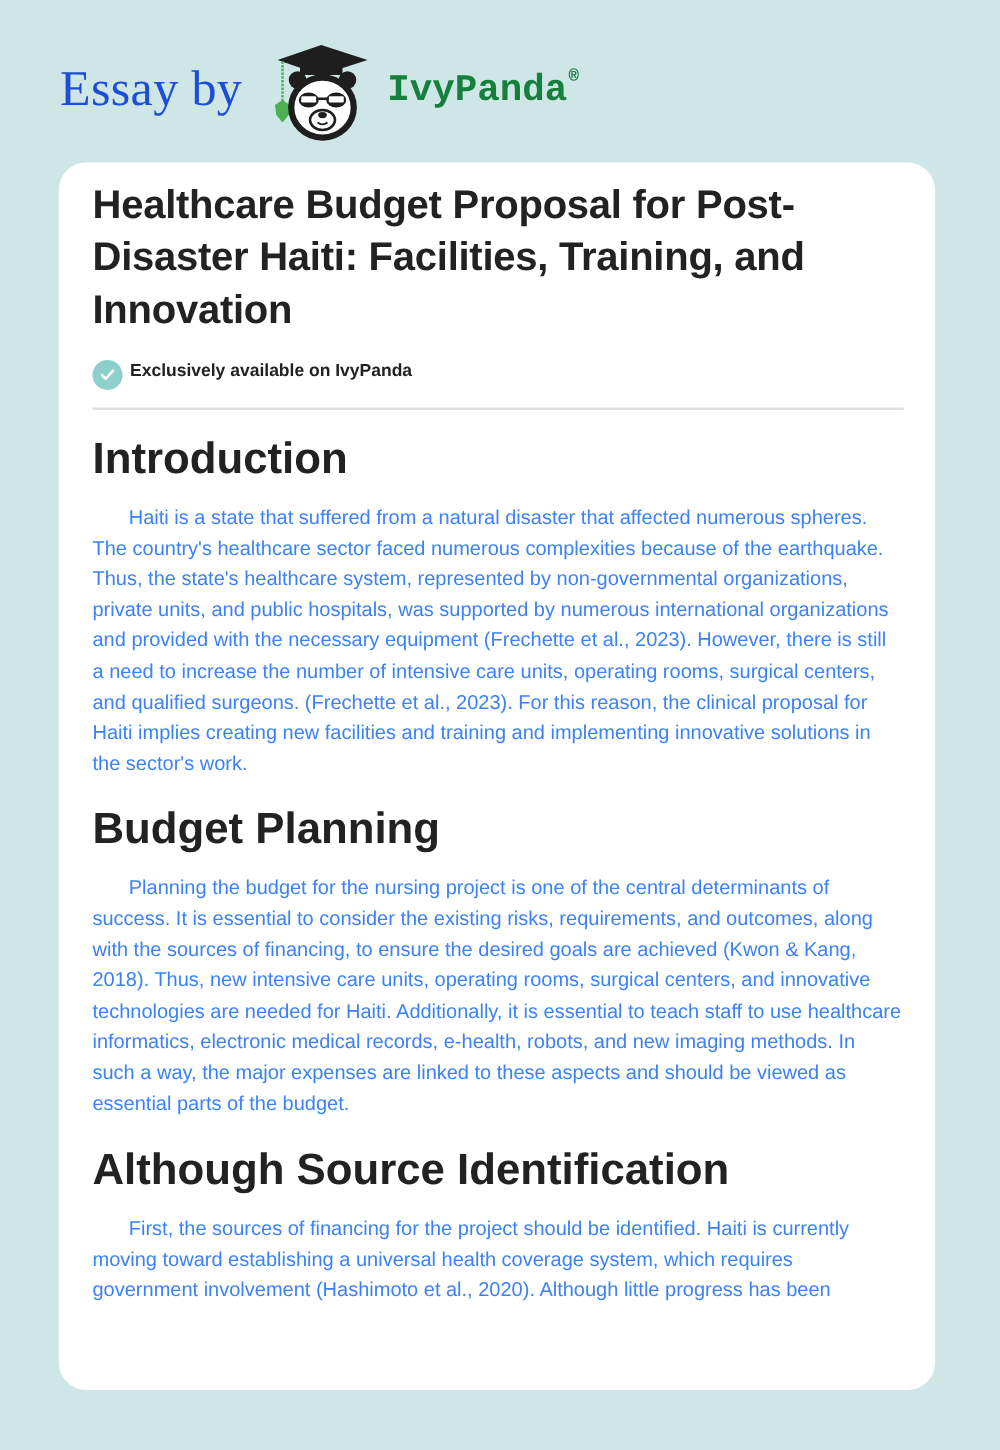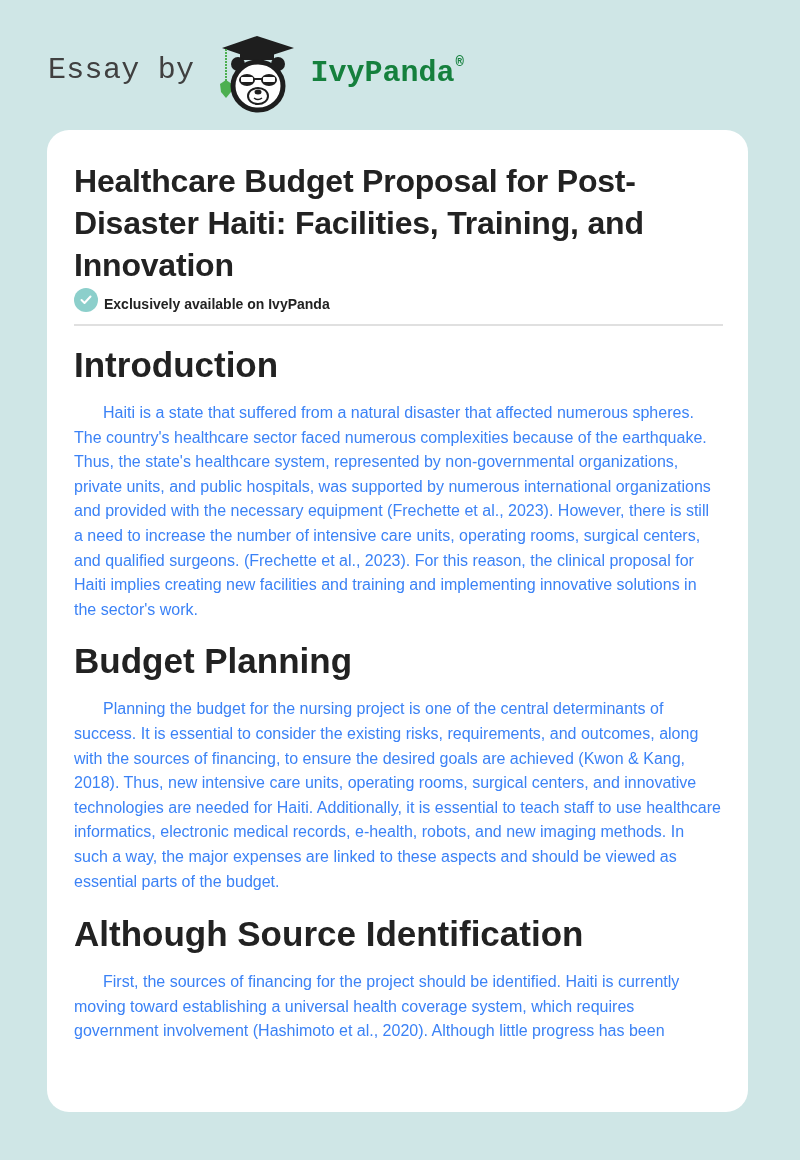--- a/index.html
+++ b/index.html
@@ -17,23 +17,23 @@
     }
     .header {
       position: absolute;
       top: 34px;
       left: 48px;
       height: 80px;
       display: flex;
       align-items: center;
     }
     .essay-by {
-      font-family: Liberation Mono, monospace;
-      font-size: 30px;
-      color: #404040;
+      font-family: Liberation Serif, serif;
+      font-size: 40px;
+      color: #1d4ed8;
       letter-spacing: 0.3px;
       margin-right: 20px;
       margin-top: -8px;
     }
     .logo-icon {
       width: 86px;
       height: 80px;
       margin-right: 10px;
     }
     .brand {
@@ -54,34 +54,35 @@
       position: absolute;
       left: 47px;
       top: 130px;
       width: 701px;
       height: 982px;
       background: #ffffff;
       border-radius: 22px;
       overflow: hidden;
     }
     .card-inner {
-      padding: 30px 26px 0 27px;
+      padding: 12px 26px 0 27px;
     }
     h1 {
       font-family: "Liberation Sans", sans-serif;
       font-weight: bold;
       font-size: 32px;
       line-height: 42px;
       margin: 0;
       color: #222;
       letter-spacing: -0.2px;
     }
     .badge-row {
       display: flex;
-      align-items: flex-end;
+      align-items: flex-start;
+      margin-top: 20px;
       height: 26px;
     }
     .check {
       width: 24px;
       height: 24px;
       border-radius: 50%;
       background: #8ccfcb;
       display: flex;
       align-items: center;
       justify-content: center;

